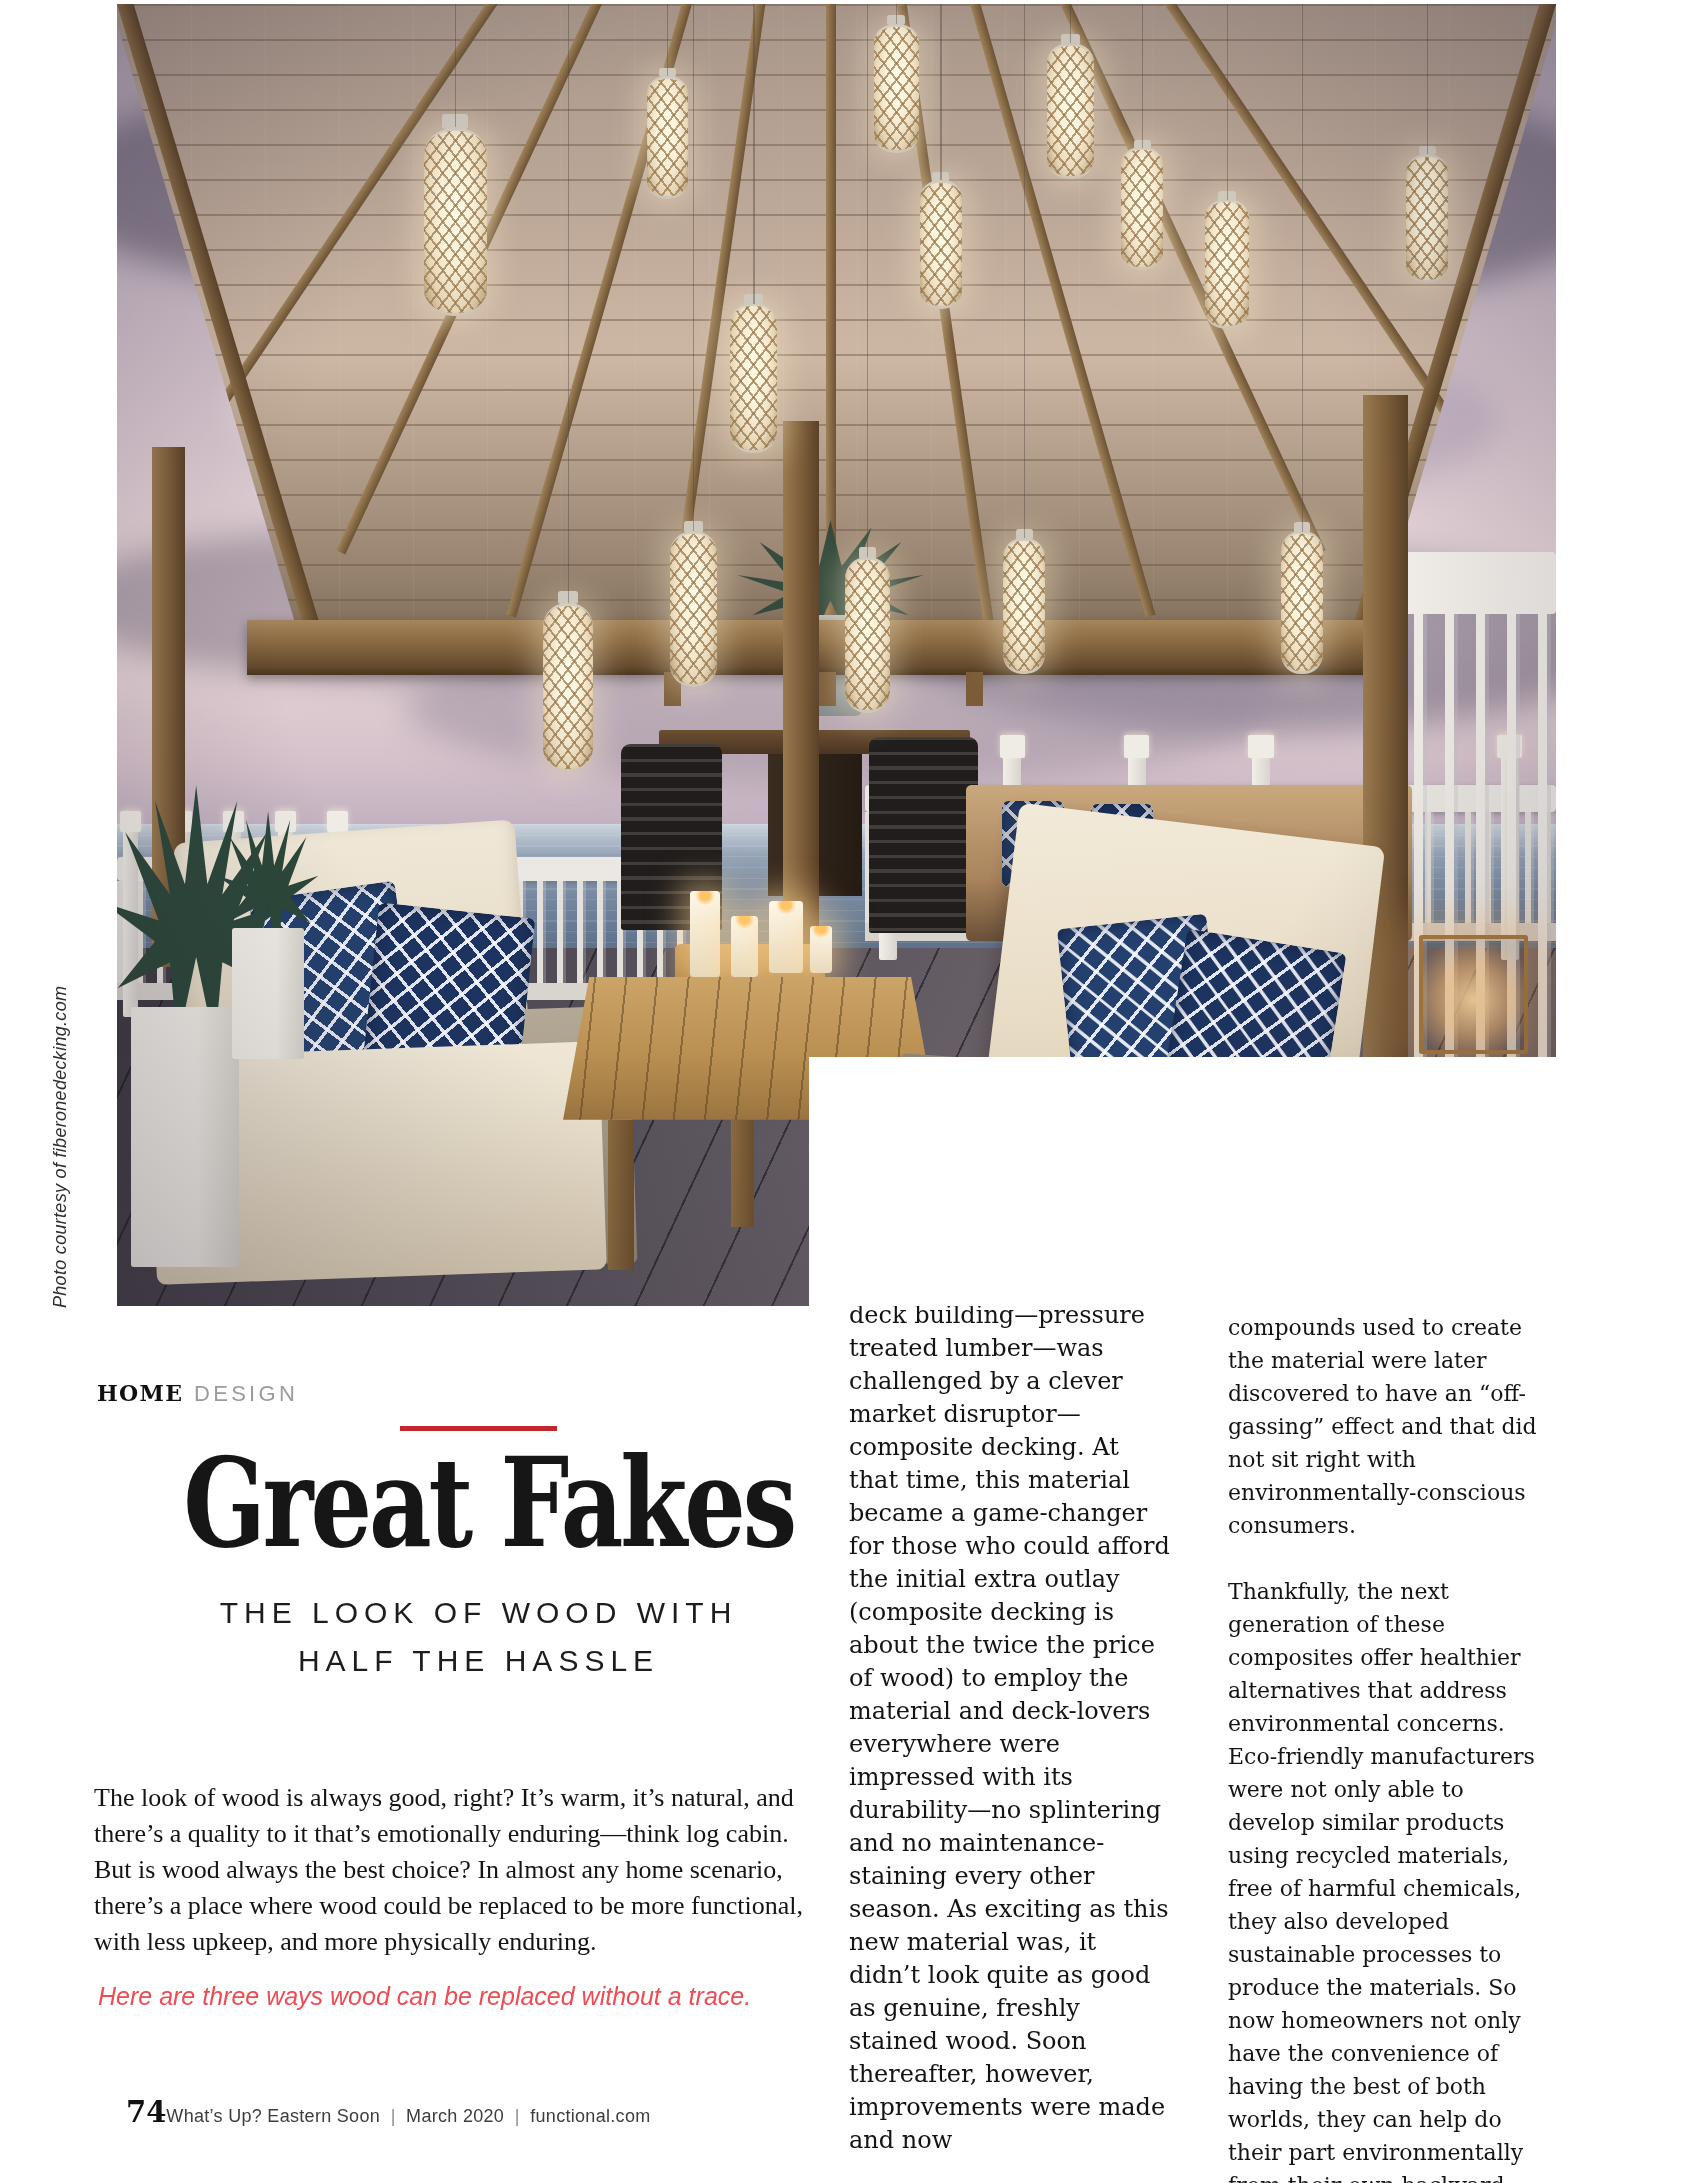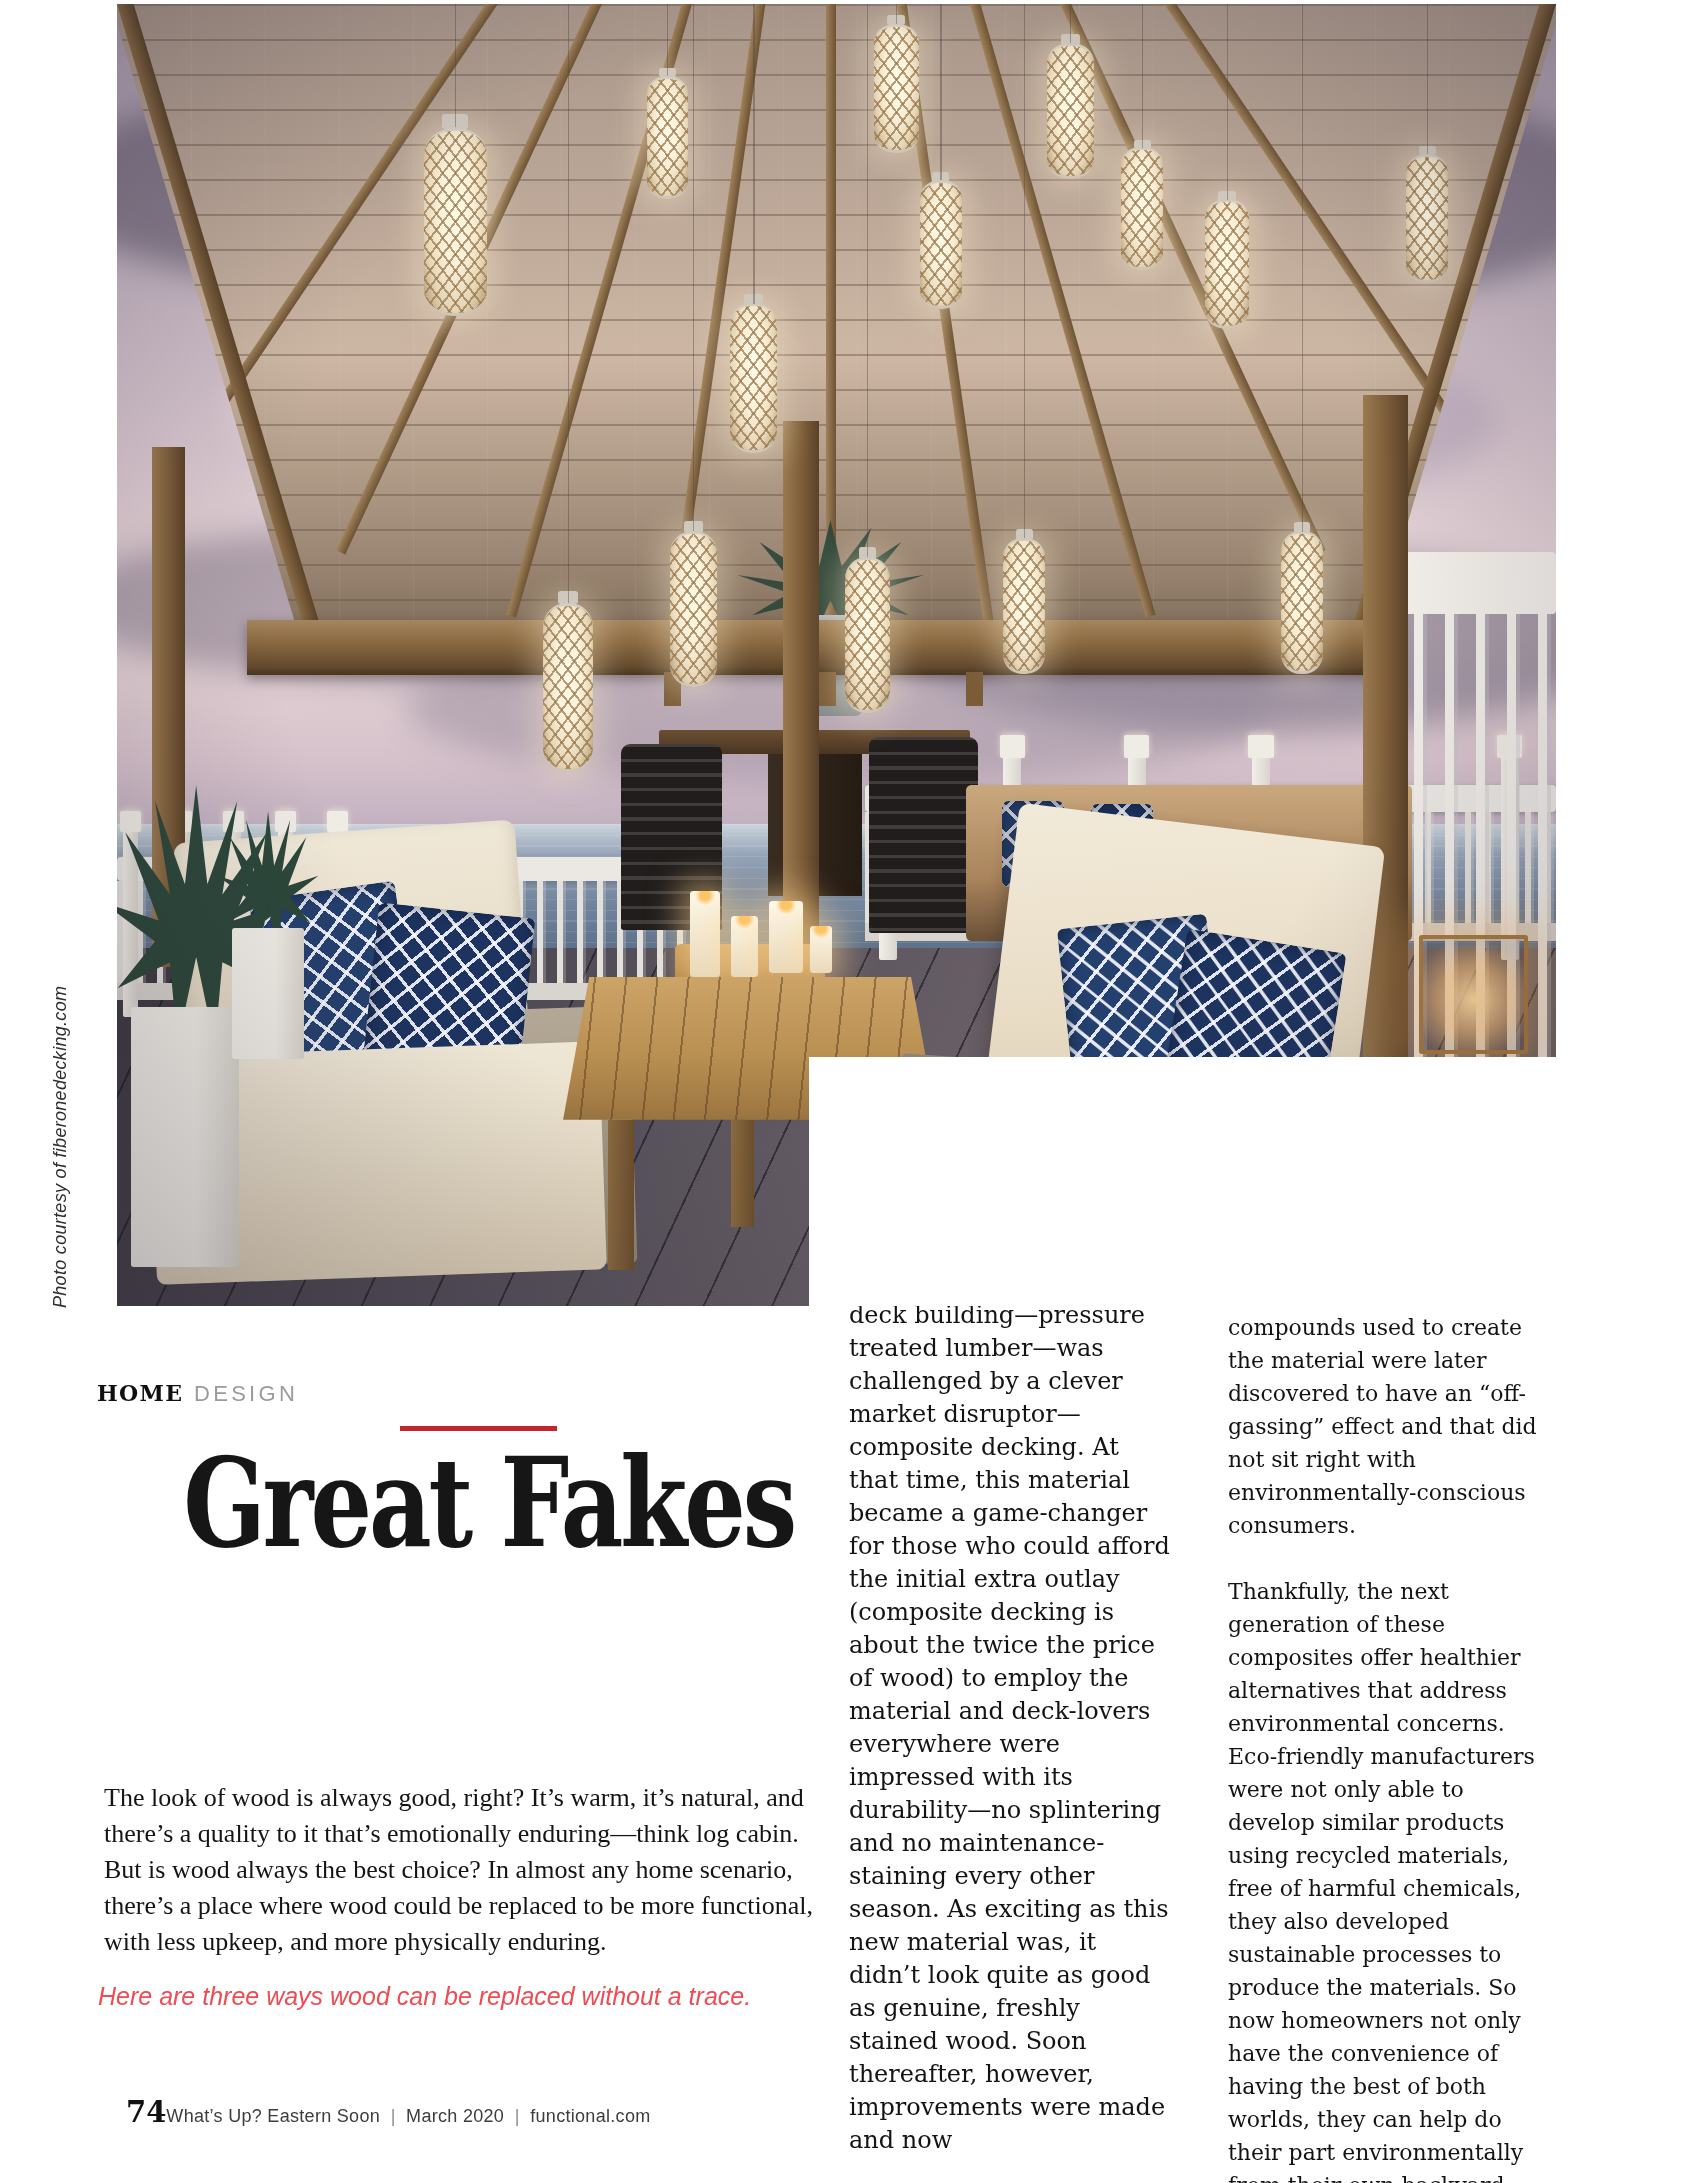--- a/index.html
+++ b/index.html
@@ -102,21 +102,21 @@
   .rulewrap{left:97px;top:1426px;width:763px;}
   .rulewrap i{display:block;margin:0 auto;width:157px;height:4.7px;background:#c1272d;}
   .title{left:97px;top:1436px;width:763px;margin:0;text-align:right;
          font-family:"DejaVu Serif",serif;font-weight:700;font-size:124px;line-height:134px;
          letter-spacing:-4px;color:#161616;}
   .title span{display:inline-block;transform:scaleX(.78);transform-origin:center;white-space:nowrap;}
   .sub{left:97px;top:1589px;width:763px;text-align:center;font-size:30px;line-height:48px;
        letter-spacing:6px;color:#1d1d1d;}
   .byline{left:97px;top:1720px;width:763px;text-align:center;font-weight:700;font-size:21px;
           color:#d1282e;letter-spacing:0.7px;}
-  .intro{left:104px;top:1780px;width:709px;margin:0;font-family:"Liberation Serif",serif;
+  .intro{left:94px;top:1780px;width:709px;margin:0;font-family:"Liberation Serif",serif;
          font-size:26px;line-height:36px;color:#141414;}
   .teaser{left:98px;top:1982px;width:709px;margin:0;font-style:italic;font-size:25px;color:#ee4b52;}
 
   
   .col{margin:0;}
   .col h2{margin:0 0 20px 0;font-size:33px;color:#121212;white-space:nowrap;overflow:visible;}
   .col h2 span{display:inline-block;font-weight:700;transform:scaleX(.82);transform-origin:left center;letter-spacing:0px;}
   .col p{margin:0;font-family:"DejaVu Serif",serif;color:#131313;}
   .col1{left:849px;top:1076px;width:323px;}
   .col1 p{font-size:24px;line-height:33px;}
@@ -268,20 +268,24 @@
     <span class="cat-home">HOME</span><span class="cat-design">DESIGN</span>
   </div>
   <div class="abs rulewrap">
       <i></i>
     </div>
 
   <h1 class="abs title">
     <span>Great Fakes</span>
   </h1>
 
+  <div class="abs sub">
+    <div>THE LOOK OF WOOD WITH</div>
+    <div>HALF THE HASSLE</div>
+  </div>
 
 
   <p class="abs intro">The look of wood is always good, right? It’s warm, it’s natural, and there’s a quality to it that’s emotionally enduring—think log cabin. But is wood always the best choice? In almost any home scenario, there’s a place where wood could be replaced to be more functional, with less upkeep, and more physically enduring.</p>
 
   <p class="abs teaser">Here are three ways wood can be replaced without a trace.</p>
 
   <section class="abs col col1">
     <h2><span>THE MARKET DISRUPTOR</span></h2>
     <p>The concept of wood imposters was most notably recognized in the late 1990s when the mainstay of residential deck building—pressure treated lumber—was challenged by a clever market disruptor—composite decking. At that time, this material became a game-changer for those who could afford the initial extra outlay (composite decking is about the twice the price of wood) to employ the material and deck-lovers everywhere were impressed with its durability—no splintering and no maintenance-staining every other season. As exciting as this new material was, it didn’t look quite as good as genuine, freshly stained wood. Soon thereafter, however, improvements were made and now</p>
   </section>

